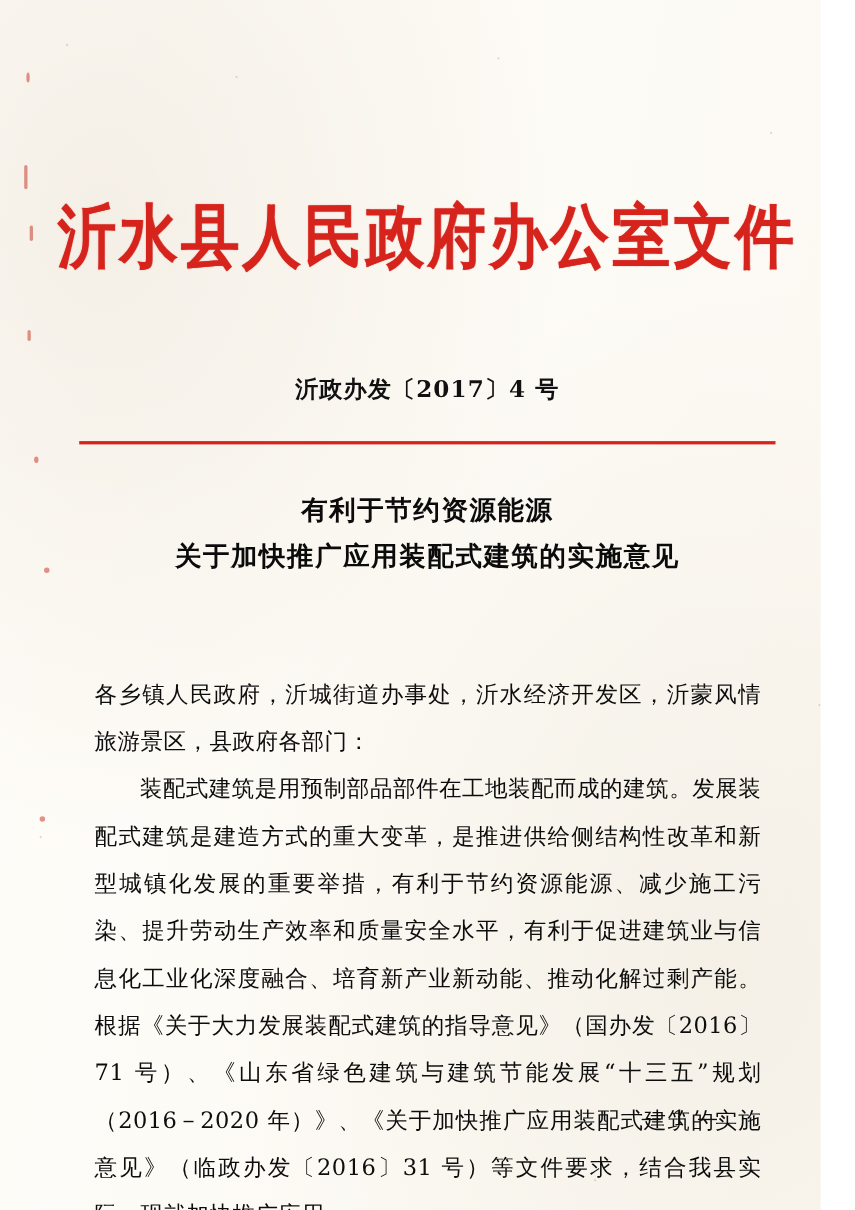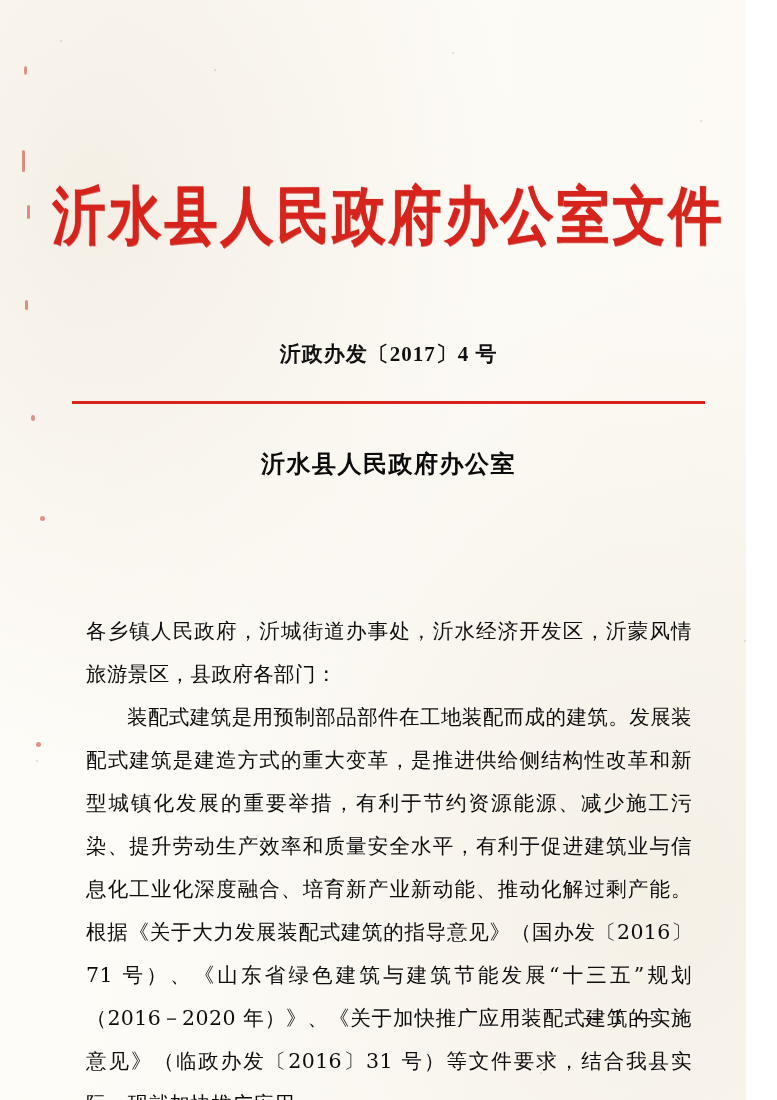--- a/index.html
+++ b/index.html
@@ -62,21 +62,20 @@
   .doc-number {
     position: absolute;
     top: 340px;
     left: 0;
     width: 777px;
     text-align: center;
     font-size: 21px;
     font-weight: bold;
     letter-spacing: 1px;
     color: #111;
-    font-family: Liberation Serif, serif;
   }
 
   .red-rule {
     position: absolute;
     top: 401px;
     left: 72px;
     width: 633px;
     height: 2.5px;
     background: #d6231c;
   }
@@ -148,21 +147,22 @@
   <div class="edge-mark" style="left:40px; top:516px; width:5px;  height:5px;"></div>
   <div class="edge-mark" style="left:36px; top:742px; width:5px;  height:5px;"></div>
 
   <div class="masthead">沂水县人民政府办公室文件</div>
 
   <div class="doc-number">沂政办发〔2017〕4 号</div>
 
   <div class="red-rule"></div>
 
   <div class="title-block">
-    <div>沂水县人民政府办公室</div>
+    <div>有利于节约资源能源</div>
+    <div>关于加快推广应用装配式建筑的实施意见</div>
   </div>
 
   <div class="body-text">
     <p>各乡镇人民政府，沂城街道办事处，沂水经济开发区，沂蒙风情旅游景区，县政府各部门：</p>
     <p class="indent">装配式建筑是用预制部品部件在工地装配而成的建筑。发展装配式建筑是建造方式的重大变革，是推进供给侧结构性改革和新型城镇化发展的重要举措，有利于节约资源能源、减少施工污染、提升劳动生产效率和质量安全水平，有利于促进建筑业与信息化工业化深度融合、培育新产业新动能、推动化解过剩产能。根据《关于大力发展装配式建筑的指导意见》（国办发〔2016〕71 号）、《山东省绿色建筑与建筑节能发展“十三五”规划（2016－2020 年）》、《关于加快推广应用装配式建筑的实施意见》（临政办发〔2016〕31 号）等文件要求，结合我县实际，现就加快推广应用</p>
   </div>
 
   <div class="page-number">— 1 —</div>
 
 </div>

